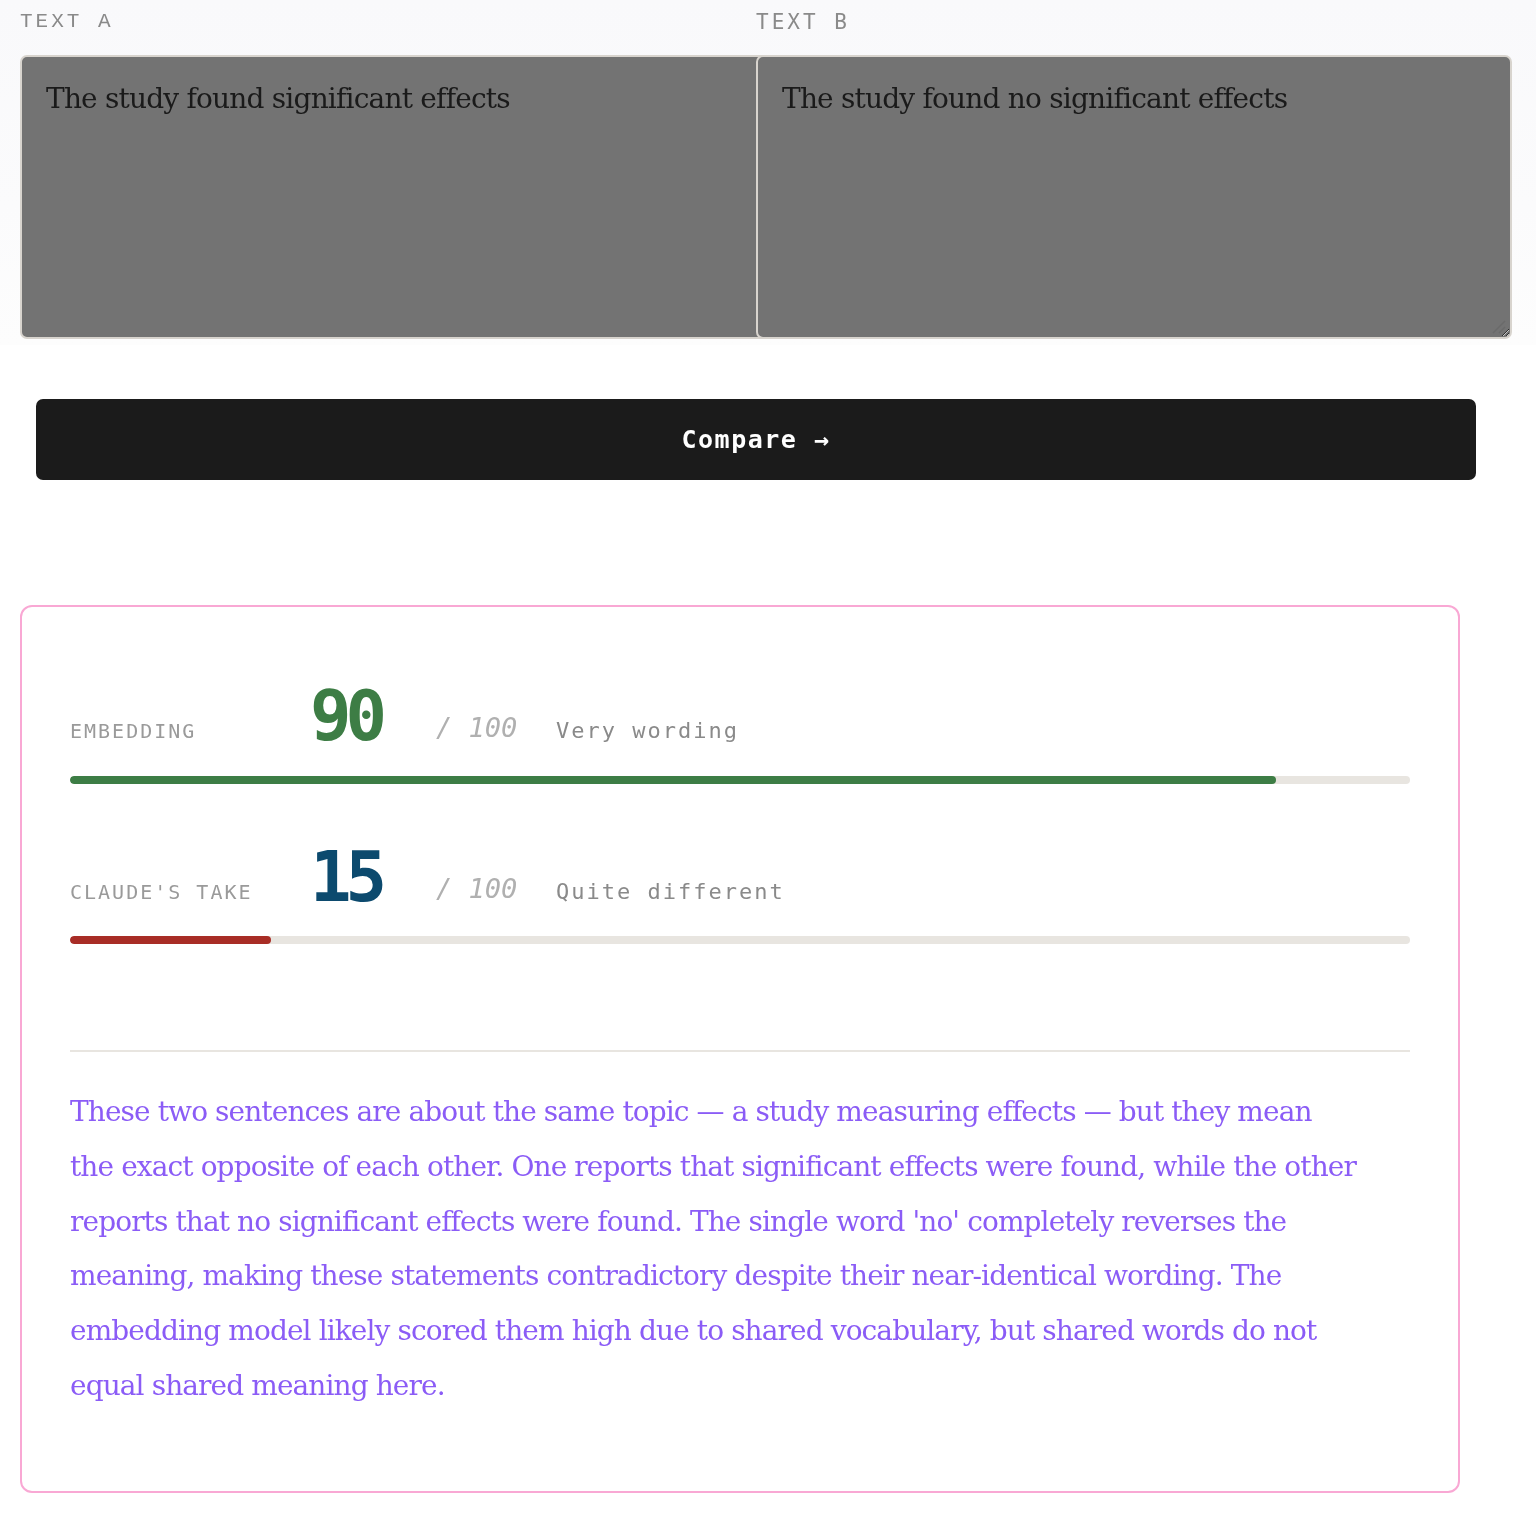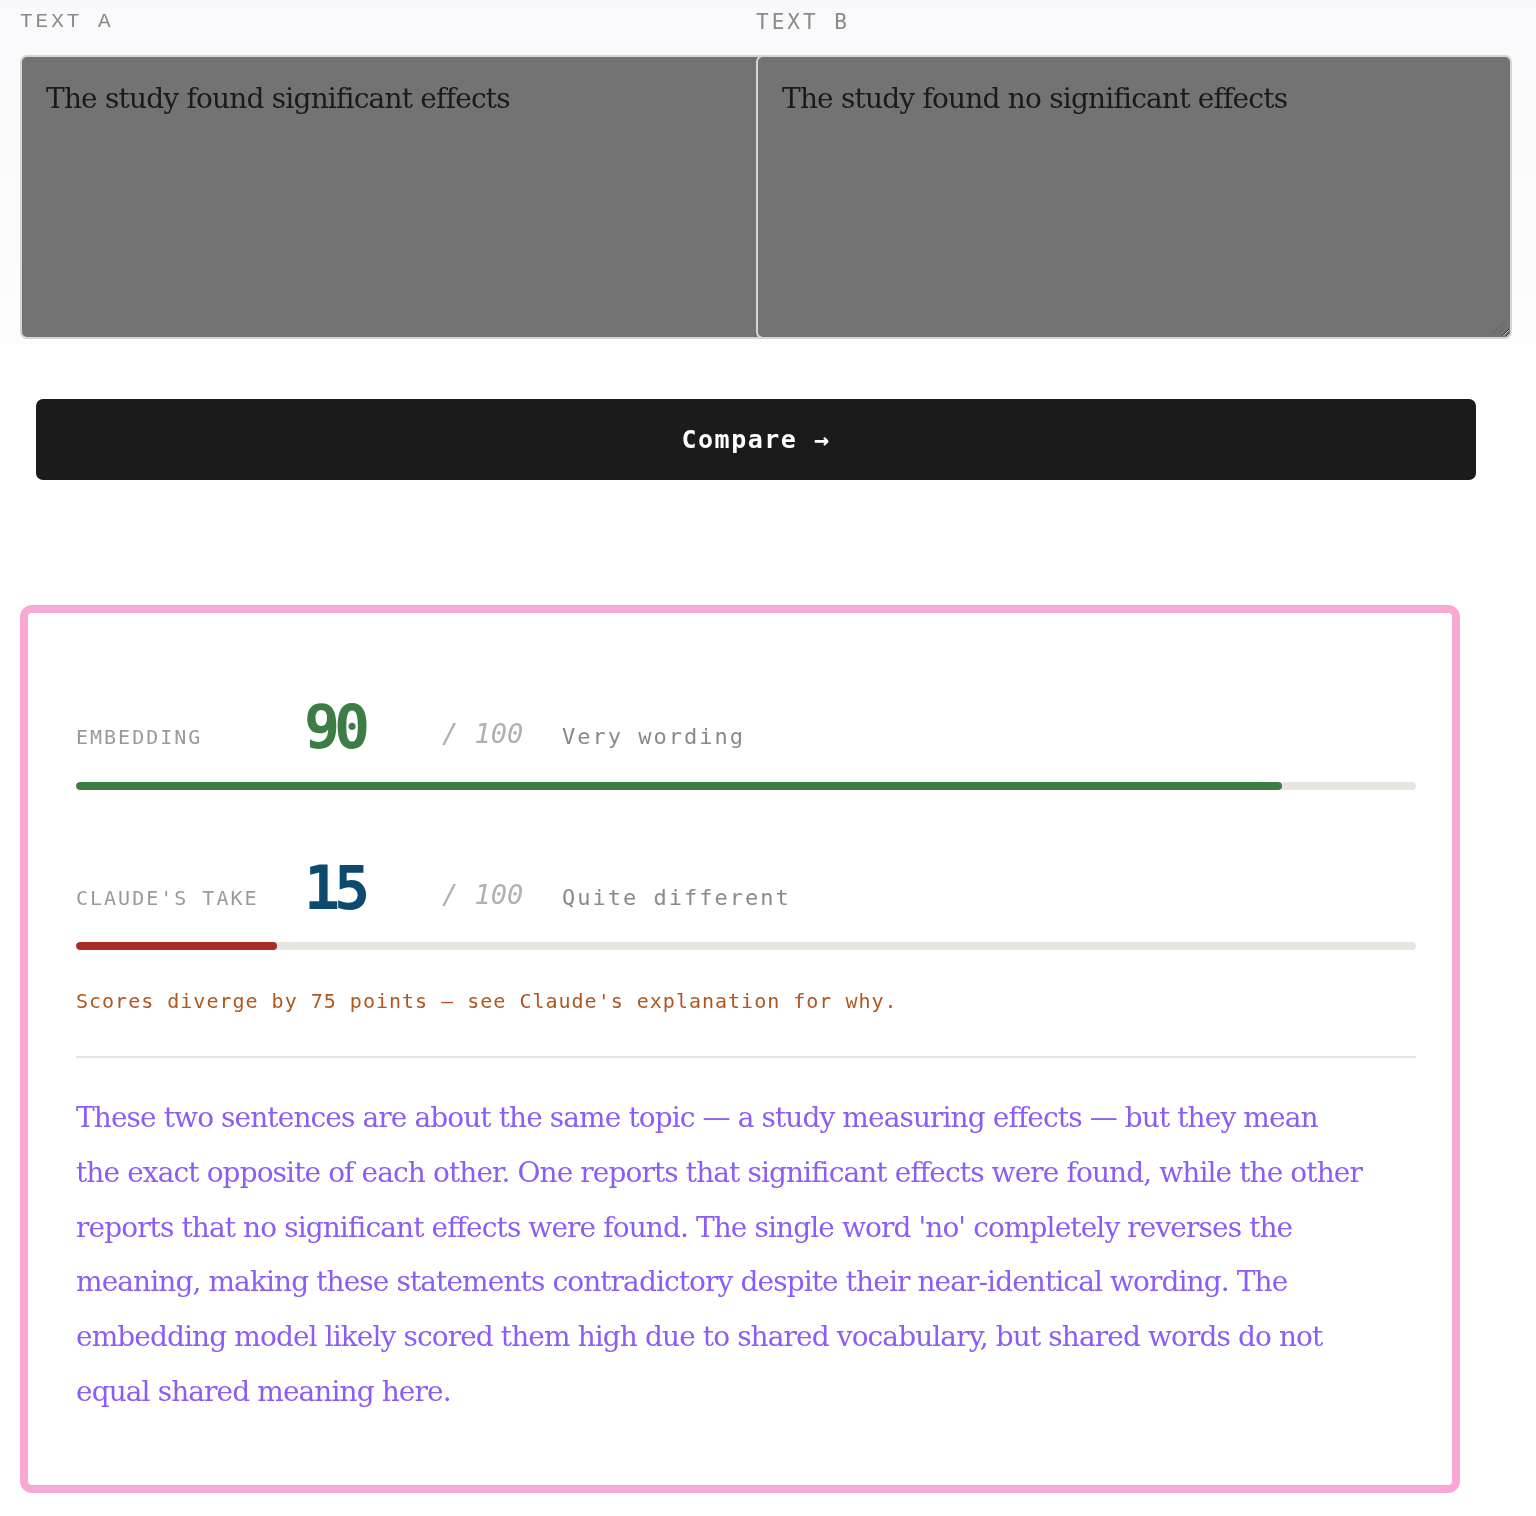--- a/index.html
+++ b/index.html
@@ -35,34 +35,34 @@
     .compare-button {
       position: absolute; left: 36px; top: 399px; width: 1440px; height: 81px;
       background: #1b1b1b; border: none; border-radius: 7px;
       color: #ffffff; font-family: "DejaVu Sans Mono", monospace;
       font-size: 25px; font-weight: bold; letter-spacing: 1.5px;
       display: flex; align-items: center; justify-content: center; cursor: pointer;
     }
 
     .result-card {
       position: absolute; left: 20px; top: 605px; width: 1440px; height: 888px;
-      border: 8px solid #f9a8d4; border-radius: 12px; background: #ffffff;
+      border: 2px solid #f9a8d4; border-radius: 12px; background: #ffffff;
     }
     .score-row {
       position: absolute; left: 48px; height: 100px; width: 1340px;
     }
     .score-label {
       position: absolute; left: 0; bottom: 0;
       font-family: "DejaVu Sans Mono", monospace; font-size: 20px;
       letter-spacing: 2px; color: #9a9a9a;
     }
     .score-value {
-      position: absolute; left: 228px; bottom: -8px;
+      position: absolute; left: 240px; bottom: -8px;
       font-family: "DejaVu Sans Mono", monospace; font-weight: bold;
-      font-size: 60px; line-height: 1; letter-spacing: -6px; margin-top: 44px;
+      font-size: 69px; line-height: 1; letter-spacing: -6px; margin-top: 44px;
     }
     .score-max {
       position: absolute; left: 366px; bottom: 0;
       font-family: "DejaVu Sans Mono", monospace; font-size: 27px;
       color: #b0b0b0; font-style: italic;
     }
     .score-verdict {
       position: absolute; left: 486px; bottom: 0;
       font-family: "DejaVu Sans Mono", monospace; font-size: 22px;
       color: #8a8a8a; letter-spacing: 2px;
@@ -120,16 +120,15 @@
   <div class="score-row" style="top:197px;">
     <span class="score-label">CLAUDE'S TAKE</span>
     <span class="score-value" id="cl-score" style="color: #0c4a6e;">15</span>
     <span class="score-max">/ 100</span>
     <span class="score-verdict">Quite different</span>
   </div>
   <div class="bar-track" style="top:329px;">
     <div class="bar-fill" id="cl-fill" style="width: 15%; background: rgb(168, 45, 38);"></div>
   </div>
 
-  <div class="divergence-note">Scores diverge by 75 points — see Claude's explanation for why.</div>
   <div class="divider"></div>
   <p class="explanation">These two sentences are about the same topic — a study measuring effects — but they mean the exact opposite of each other. One reports that significant effects were found, while the other reports that no significant effects were found. The single word 'no' completely reverses the meaning, making these statements contradictory despite their near-identical wording. The embedding model likely scored them high due to shared vocabulary, but shared words do not equal shared meaning here.</p>
 </div>
 
 </body></html>

